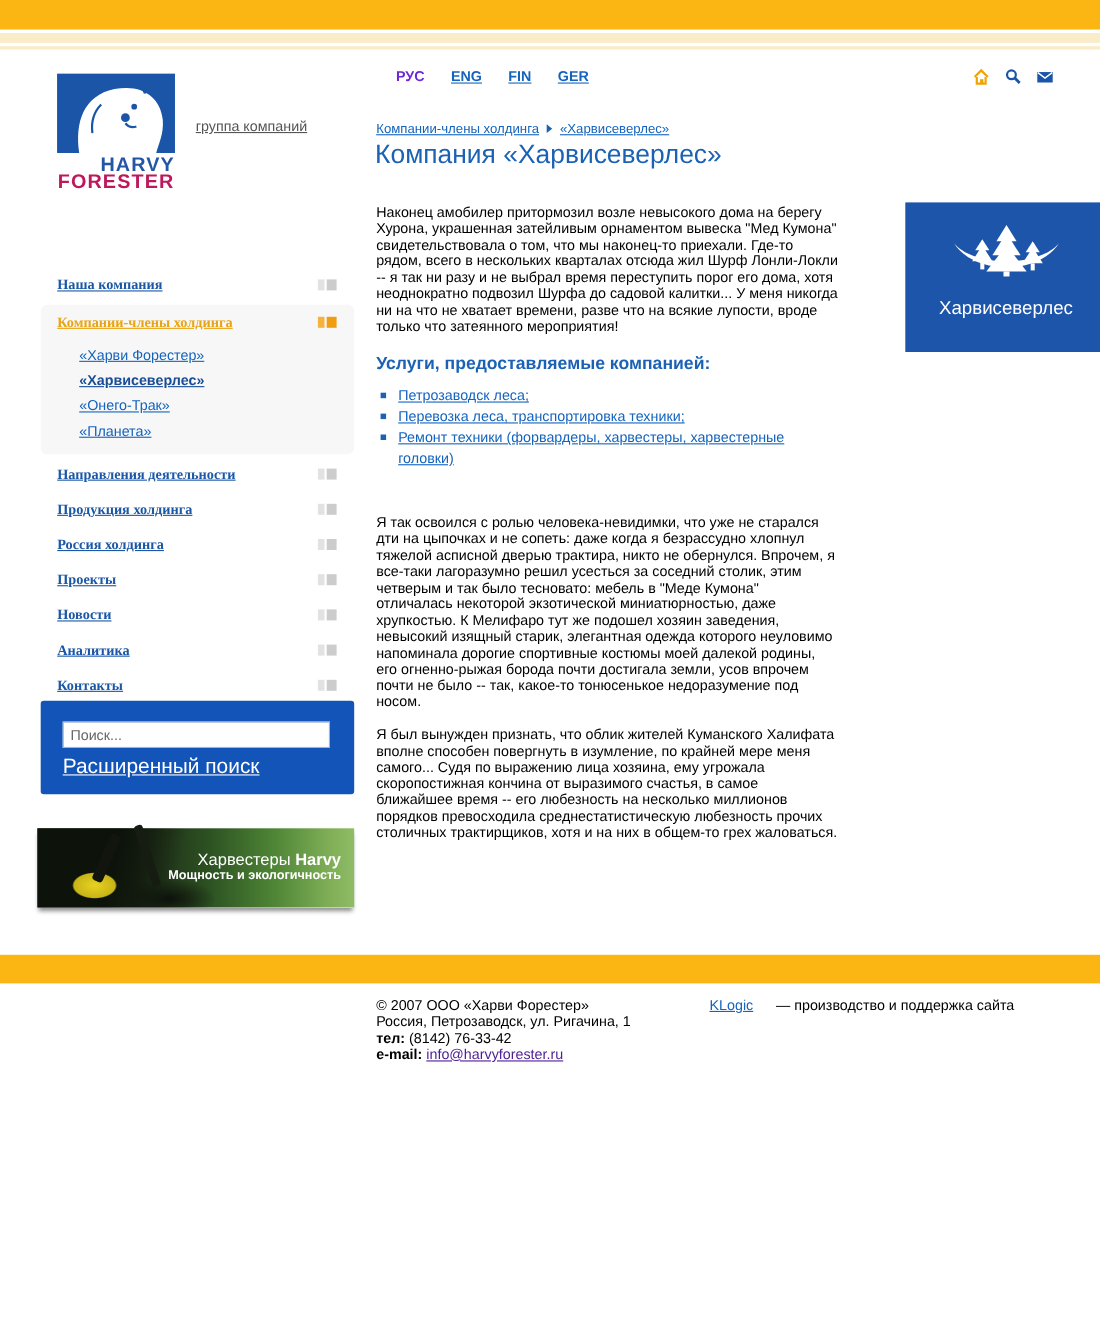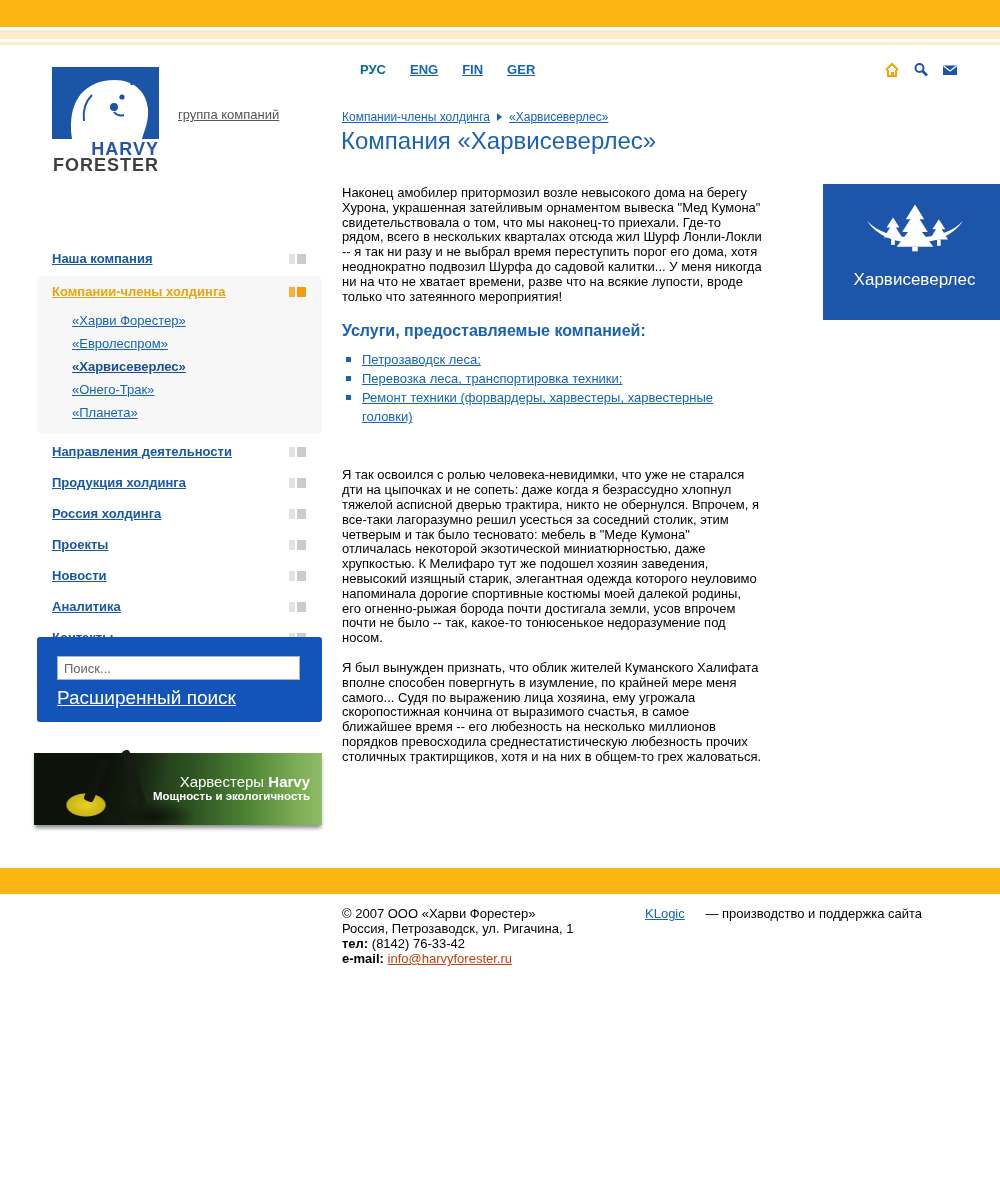--- a/index.html
+++ b/index.html
@@ -18,27 +18,27 @@
   .stripe-w2 { height:3px; background:#ffffff; }
   .stripe-c2 { height:3px; background:#faecc8; }
 
   
   .main { position:relative; height:823px; }
 
   
   .logo { position:absolute; left:52px; top:22px; width:107px; cursor:pointer; }
   .logo-square { width:107px; height:72px; background:#1b55a8; }
   .logo-harvy { color:#2456a8; font-weight:bold; font-size:18px; letter-spacing:1px; text-align:right; line-height:16px; margin-top:2px; }
-  .logo-forester { color:#404040; font-weight:bold; font-size:18px; letter-spacing:1px; text-align:right; line-height:17px; }
+  .logo-forester { color:#be185d; font-weight:bold; font-size:18px; letter-spacing:1px; text-align:center; line-height:17px; }
   .group-link { position:absolute; left:178px; top:62px; font-size:13px; color:#555; text-decoration:underline; cursor:pointer; }
 
   
   .lang-nav { position:absolute; left:342px; top:17px; display:flex; gap:24px; font-size:13px; font-weight:bold; }
   .lang-nav .lang { color:#1464be; text-decoration:underline; cursor:pointer; }
-  .lang-nav .lang.active { color:#0369a1; text-decoration:none; cursor:default;padding-left:18px; }
+  .lang-nav .lang.active { color:#6d28d9; text-decoration:none; cursor:default;padding-left:18px; }
 
   
   .quick-icons { position:absolute; left:884px; top:17px; display:flex; gap:13px; }
   .quick-icons .qicon { width:16px; height:16px; cursor:pointer; }
 
   
   .breadcrumb { position:absolute; left:342px; top:65px; font-size:12px; display:flex; align-items:center; gap:7px; }
   .breadcrumb a { color:#1464be; text-decoration:underline; cursor:pointer; }
   .crumb-sep { width:0; height:0; border-left:5px solid #1b62b4; border-top:4px solid transparent; border-bottom:4px solid transparent; }
 
@@ -55,21 +55,21 @@
   .services-list li a { color:#1464be; text-decoration:underline; cursor:pointer; }
   .after-list { margin-top:42px !important; }
 
   
   .side-banner { position:absolute; left:775px; top:139px; width:183px; height:136px; background:#1c55a9; cursor:pointer;margin-left:48px; }
   .side-banner svg { display:block; margin:18px auto 0 auto; }
   .side-banner-label { text-align:center; color:#ffffff; font-size:17px; margin-top:6px; }
 
   
   .menu { position:absolute; left:37px; top:198px; width:285px; font-size:13px; }
-  .menu-item { position:relative; padding:8px 40px 8px 15px; }
+  .menu-item { position:relative; padding:8px 40px 8px 15px;font-family:Liberation Serif, serif; }
   .menu-item > a { color:#1a57a5; font-weight:bold; text-decoration:underline; cursor:pointer; }
   .menu-item.active > a { color:#e9a411; }
   .menu-group { background:#f7f7f7; border-radius:6px; padding-bottom:6px; margin:2px 0; }
   .submenu { padding:2px 0 4px 0; }
   .submenu-item { padding:4px 15px 4px 35px; }
   .submenu-item a { color:#1464be; text-decoration:underline; cursor:pointer; }
   .submenu-item.current a { color:#184c96; font-weight:bold; }
   .sq { position:absolute; right:16px; top:50%; margin-top:-5px; width:17px; height:10px; }
   .sq::before { content:""; position:absolute; left:0; top:0; width:6px; height:10px; background:#e2e2e2; }
   .sq::after  { content:""; position:absolute; left:8px; top:0; width:9px; height:10px; background:#cccccc; }
@@ -97,21 +97,21 @@
   .banner-title { font-size:15px; line-height:17px; }
   .banner-title b { font-weight:bold; }
   .banner-subtitle { font-size:11.5px; font-weight:bold;padding-left:12px; }
 
   
   .footer-band { height:26px; background:#fcb614; }
   .footer { position:relative; height:306px; font-size:13px; }
   .footer-info { position:absolute; left:342px; top:12px; line-height:15px; }
   .footer-info .row { margin-bottom:0; }
   .footer-info b { font-weight:bold; }
-  .footer-info a { color:#c2410c; text-decoration:underline; cursor:pointer; }
+  .footer-info a { color:#4c1d95; text-decoration:underline; cursor:pointer; }
   .footer-credit { position:absolute; left:645px; top:12px; }
   .footer-credit a { color:#1464be; text-decoration:underline; cursor:pointer; }
   .footer-credit span { margin-left:17px; }
 </style>
 </head>
 <body>
 
 <div class="page">
 
   <div class="topbar"></div>
@@ -215,21 +215,20 @@
         <span class="sq"></span>
       </div>
 
       <div class="menu-group">
         <div class="menu-item active">
           <a>Компании-члены холдинга</a>
           <span class="sq"></span>
         </div>
         <div class="submenu">
           <div class="submenu-item"><a>«Харви Форестер»</a></div>
-          <div class="submenu-item"><a>«Евролеспром»</a></div>
           <div class="submenu-item current"><a>«Харвисеверлес»</a></div>
           <div class="submenu-item"><a>«Онего-Трак»</a></div>
           <div class="submenu-item"><a>«Планета»</a></div>
         </div>
       </div>
 
       <div class="menu-item">
         <a>Направления деятельности</a><span class="sq"></span>
       </div>
       <div class="menu-item">

